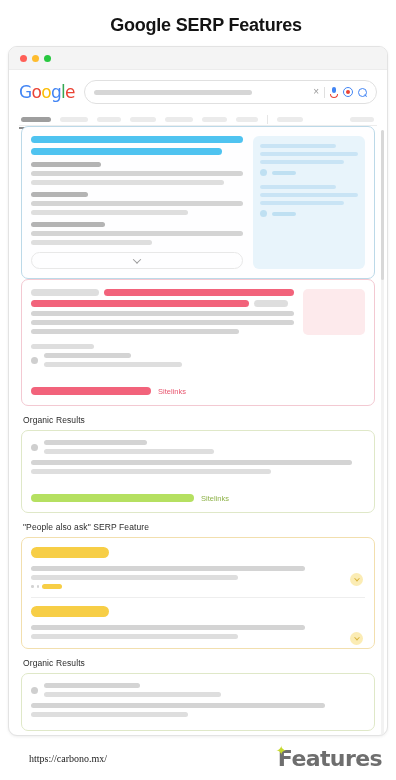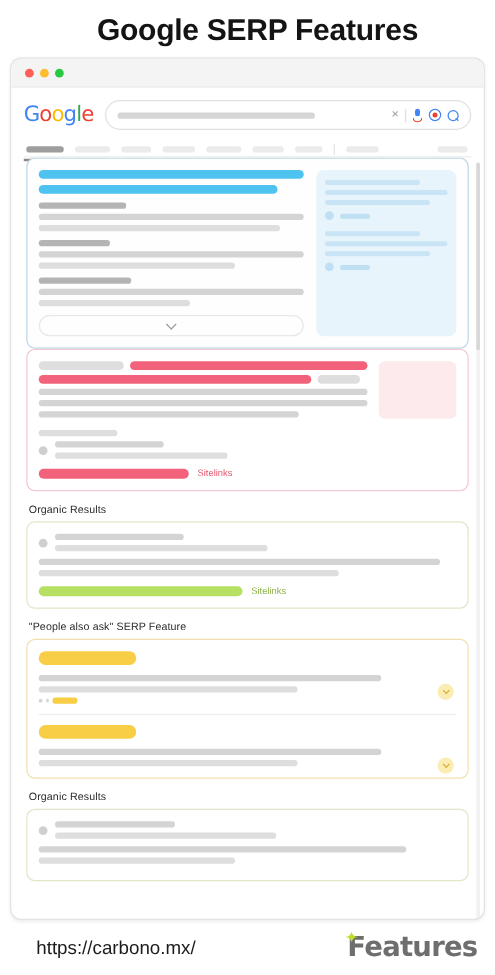--- a/index.html
+++ b/index.html
@@ -8,21 +8,21 @@
     height: 780px;
     background: #ffffff;
     font-family: "Liberation Sans", sans-serif;
     overflow: hidden;
   }
   .page { position: relative; width: 396px; height: 780px; background: #fff; }
 
   
   .page-title {
     text-align: center;
-    font-size: 24px;
+    font-size: 18px;
     font-weight: 700;
     color: #141414;
     letter-spacing: -0.2px;
     padding: 10px 0 0 16px;
     height: 40px;
     line-height: 30px;
   }
 
   
   .browser {
@@ -148,21 +148,21 @@
   .chev { width:6px; height:6px; border-left:1.3px solid #9a9a9a; border-bottom:1.3px solid #9a9a9a; transform:rotate(-45deg) translate(1px,-1px); }
 
   
   .snip-flex { display:flex; gap:9px; }
   .snip-left { flex:1 1 auto; min-width:0; }
   .snip-img { width:62px; height:46px; flex:0 0 62px; background:#fdeaec; border-radius:5px; }
   .bar.pink { background:#F2637B; }
   .inline-row { display:flex; align-items:center; gap:5px; margin-bottom:4px; }
   .bar.pink-lg { background:#F2637B; height:7px; border-radius:4px; }
   .dot-g { width:7px; height:7px; border-radius:50%; background:#cfcfcf; flex:0 0 auto; }
-  .sitelinks-row { display:flex; align-items:center; gap:7px; margin-top:7px; }
+  .sitelinks-row { display:flex; gap:7px; margin-top:20px; }
   .sitelinks-text { font-size:7.5px; }
   .sitelinks-text.pink { color:#E8566F; }
   .sitelinks-text.green { color:#8fb34a; }
   .bar.green { background:#B5E061; height:8px; border-radius:5px; margin:0; }
 
   
   .org-head { display:flex; align-items:center; gap:6px; margin-bottom:6px; }
   .org-head-lines { flex:1; }
 
   
@@ -177,21 +177,21 @@
   .tiny-row { display:flex; align-items:center; gap:3px; margin-top:2px; }
   .tiny-dot { width:2.5px; height:2.5px; border-radius:50%; background:#d4d4d4; }
   .tiny-pill { width:20px; height:5px; border-radius:3px; background:#F7CE46; }
 
   
   .footer {
     position:absolute; left:0; bottom:0; width:396px; height:44px;
     display:flex; align-items:center; justify-content:space-between;
     padding: 0 14px 0 18px;
   }
-  .footer-url { font-size: 15px; color:#1b1b1b; font-family:Liberation Sans, sans-serif;padding-left:11px;}
+  .footer-url { font-size: 10px; color:#1b1b1b; font-family:Liberation Serif, serif;padding-left:11px;}
   .brand { position:relative; font-size:22px; font-weight:700; color:#6e6e6e; letter-spacing:-0.6px; font-family:"DejaVu Sans", sans-serif; }
   .brand .spark { position:absolute; left:-2px; top:-3px; color:#C6D92E; font-size:13px; }
 </style>
 </head>
 <body>
 
 <div class="page">
 
   <div class="page-title">Google SERP Features</div>
 

